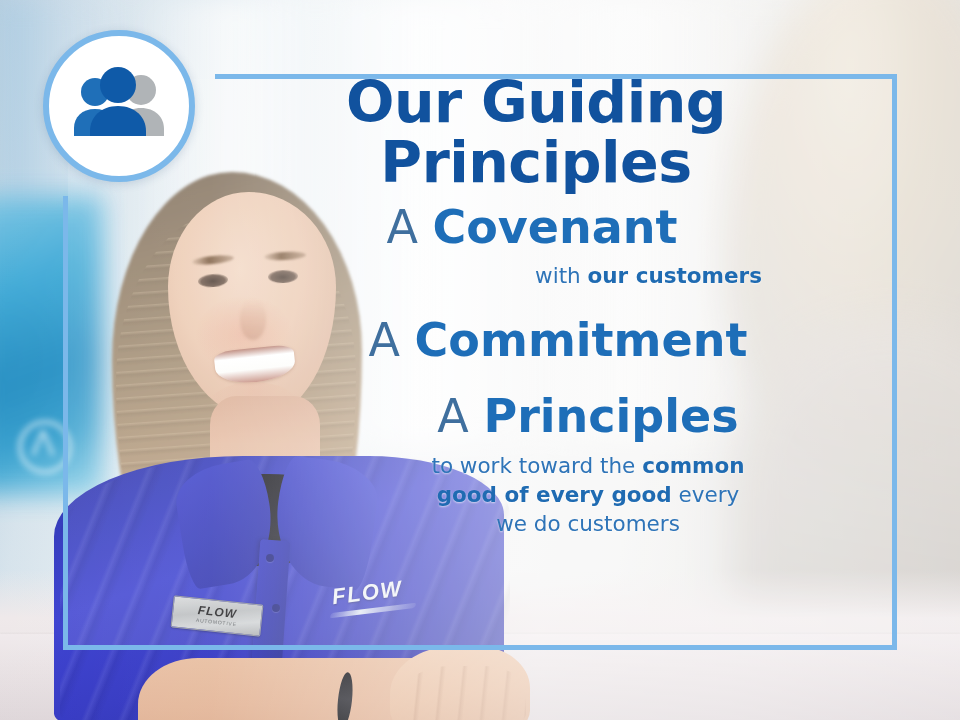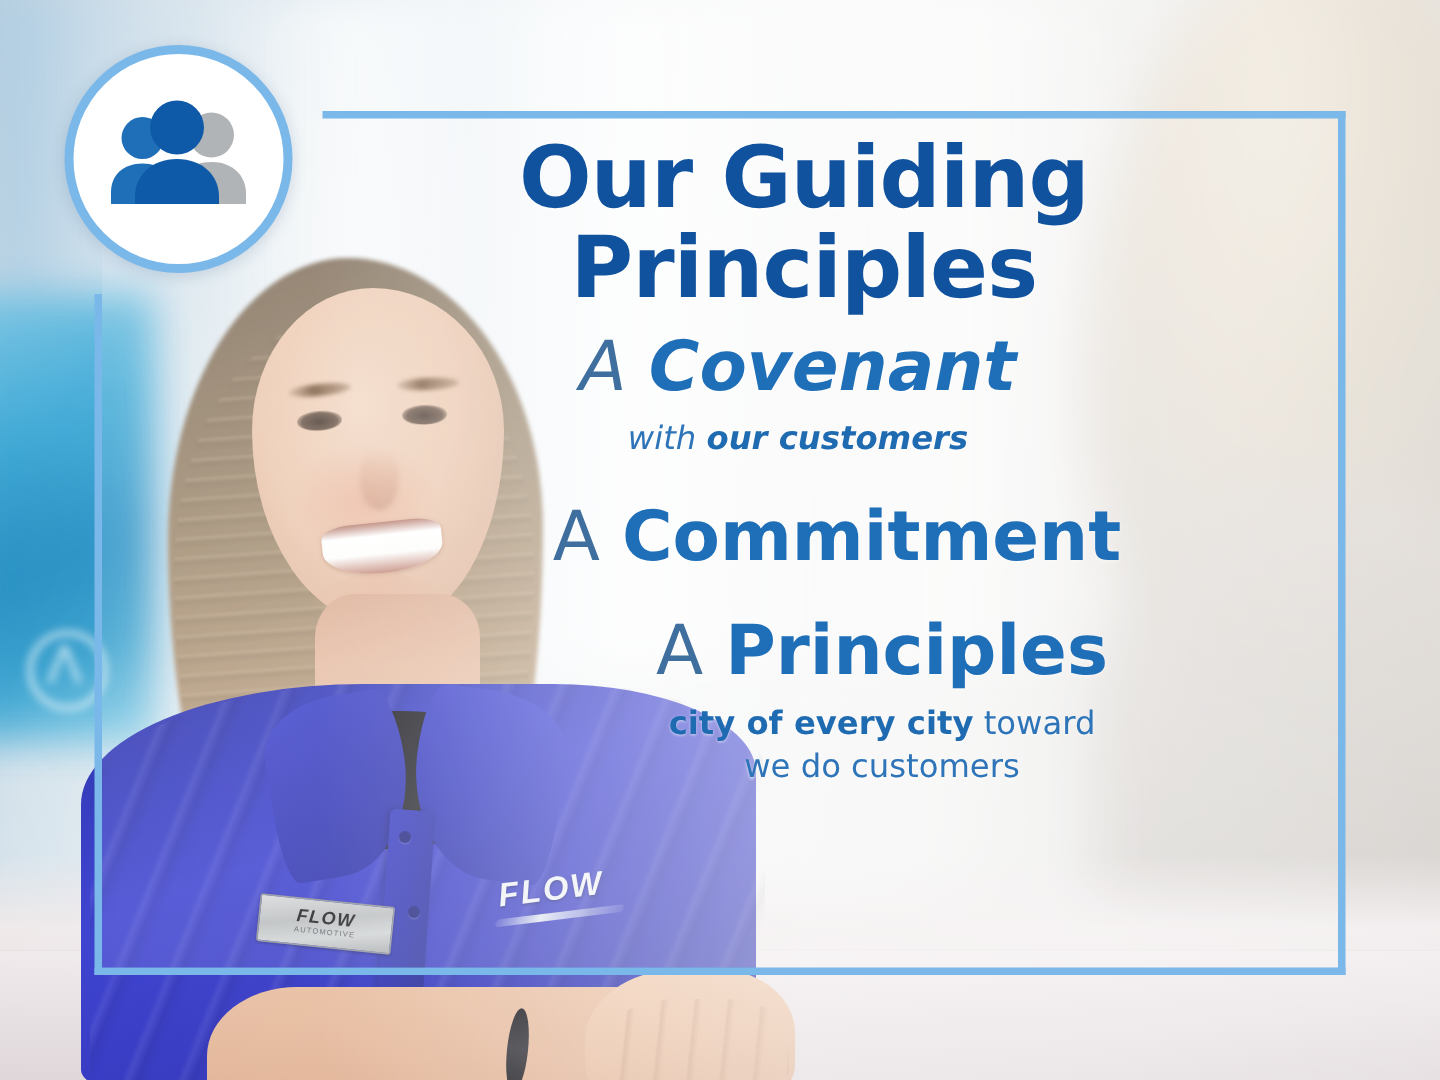--- a/index.html
+++ b/index.html
@@ -422,21 +422,21 @@
     box-shadow: 0 2px 10px rgba(40,80,120,0.18);
     display: flex;
     align-items: center;
     justify-content: center;
   }
   .icon-badge svg { display: block; }
 
   
   .text-col {
     position: absolute;
-    left: 200px; top: 90px;
+    left: 200px; top: 73px;
     width: 672px;
     text-align: center;
   }
 
   .headline {
     font-family: "DejaVu Sans", sans-serif;
     font-weight: 700;
     font-size: 57px;
     line-height: 1.05;
     letter-spacing: -0.5px;
@@ -464,25 +464,25 @@
     font-size: 21.5px;
     line-height: 1.35;
     color: #2E74B8;
     font-weight: 400;
     margin-top: 9px;
     text-shadow: 0 1px 2px rgba(255,255,255,0.6);
   }
   .p-sub b { font-weight: 700; color: #1F6BB2; }
 
   
-  .blk-covenant   { transform: translateX(-4px); font-style: italic; }
+  .blk-covenant   { transform: translateX(-4px); }
   .blk-community  { transform: translateX(22px); }
   .blk-commitment { transform: translateX(52px); }
 
-  .p-sub.w-narrow { max-width: 460px; margin-left: auto; margin-right: auto; }
+  .p-sub.w-narrow { max-width: 460px; margin-left: auto; margin-right: auto; text-align: right; }
   .p-sub.w-mid    { max-width: 520px; margin-left: auto; margin-right: auto; }
   .p-sub.w-wide   { max-width: 430px; margin-left: auto; margin-right: auto; }
 </style>
 </head>
 <body>
 
 <div id="stage">
 
   <div class="photo">
     <div class="bg-base"></div>
@@ -576,19 +576,20 @@
         <span class="word">Commitment</span>
       </div>
     </div>
 
     <div class="principle blk-commitment">
       <div class="p-title">
         <span class="art">A</span>
         <span class="word">Principles</span>
       </div>
       <div class="p-sub w-wide">
-        <div><b>city of every city</b><span> toward</span></div>
+        <div><span>to work toward the </span><b>common</b></div>
+        <div><b>good of every good</b><span> every</span></div>
         <div><span>we do customers</span></div>
       </div>
     </div>
 
   </div>
 </div>
 
 </body></html>

